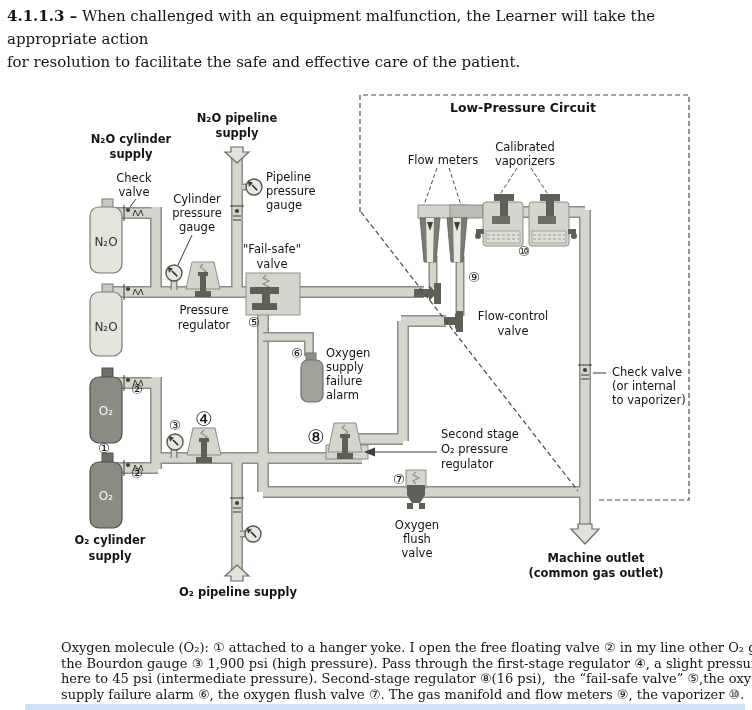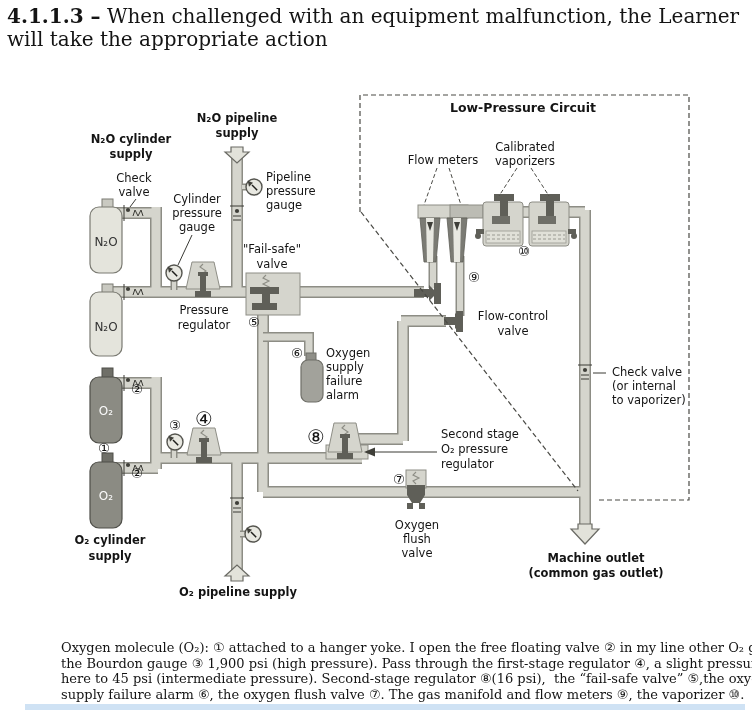--- a/index.html
+++ b/index.html
@@ -1,18 +1,18 @@
 <!DOCTYPE html>
 <html><head>
 <meta charset="utf-8">
 <style>
   html,body{margin:0;padding:0;background:#ffffff;}
   .page{position:relative;width:752px;height:710px;background:#fff;overflow:hidden;
         font-family:"DejaVu Serif","DejaVu Sans",serif;color:#141414;}
-  .objective{position:absolute;left:7px;top:5px;width:742px;font-size:20px;line-height:23px;margin:0;}
+  .objective{position:absolute;left:7px;top:5px;width:742px;font-size:15px;line-height:23px;margin:0;}
   .objective .bnum{font-weight:bold;}
   .heading{position:absolute;left:7px;top:52px;margin:0;font-size:17.5px;font-weight:bold;font-style:italic;
            text-decoration:underline;text-underline-offset:3px;}
   .figure{position:absolute;left:0;top:85px;}
   .caption{position:absolute;left:61px;top:640px;font-size:13px;line-height:15.6px;}
   .caption div{white-space:pre;}
   .bluestrip{position:absolute;left:25px;top:704px;width:720px;height:6px;background:#cfe2f4;}
 
   
   .po{fill:none;stroke:#8d8d85;stroke-width:12;}
@@ -48,21 +48,21 @@
   .liqln{fill:none;stroke:#9a9a92;stroke-width:1;stroke-dasharray:3 2;}
   .arrw{fill:#e2e2da;stroke:#6a6a64;stroke-width:1.2;}
   .tube{fill:#7b7b74;stroke:#5f5f58;stroke-width:0.8;}
   .tubeIn{fill:#e8e8e1;stroke:none;}
 </style>
 </head>
 <body>
 
 <div class="page">
 
-  <p class="objective"><span class="bnum">4.1.1.3 –</span> <span>When challenged with an equipment malfunction, the Learner will take the appropriate action</span><br></p>
+  <p class="objective"><span class="bnum">4.1.1.3 –</span> <span>When challenged with an equipment malfunction, the Learner will take the appropriate action</span><br><span>for resolution to facilitate the safe and effective care of the patient.</span></p>
 
 
   <svg class="figure" width="752" height="530" viewBox="0 85 752 530" xmlns="http://www.w3.org/2000/svg">
 
     <g>
       <path class="po" d="M108 213 H158 M156 207 V293 M108 292 H424 M237 158 V292 M108 383 H158 M156 377 V469 M108 468 H158 M156 458 H362 M237 458 V574 M263 310 V492 M263 492 H587 M352 439 H403 M403 441 V321 M401 321 H446 M466 212 H585 M585 210 V528"></path>
       <path class="pi" d="M108 213 H158 M156 207 V293 M108 292 H424 M237 158 V292 M108 383 H158 M156 377 V469 M108 468 H158 M156 458 H362 M237 458 V574 M263 310 V492 M263 492 H587 M352 439 H403 M403 441 V321 M401 321 H446 M466 212 H585 M585 210 V528"></path>
       <path class="po3" d="M263 337 H309 V356"></path>
       <path class="pi3" d="M263 337 H309 V356"></path>
       <path class="po2" d="M433 256 V288 M460 256 V316"></path>

